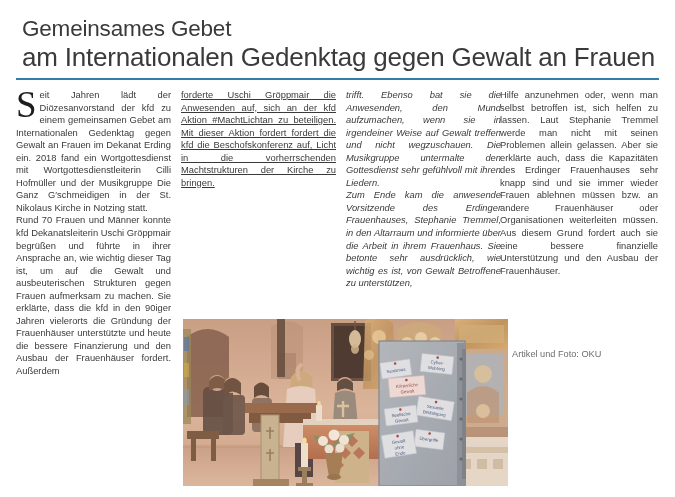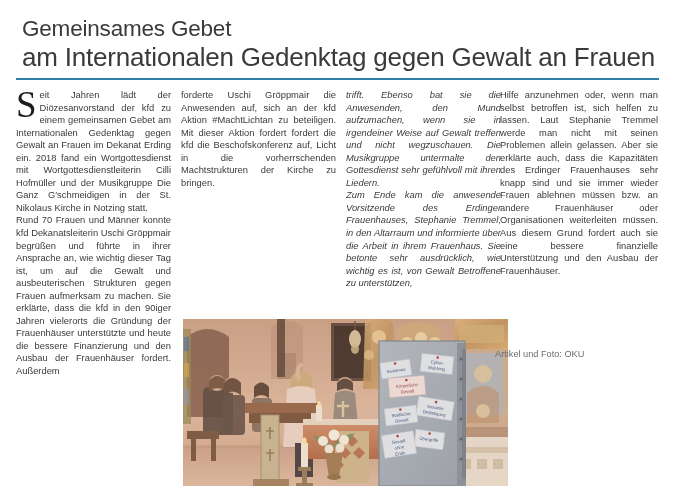--- a/index.html
+++ b/index.html
@@ -62,21 +62,21 @@
     line-height: 12.55px;
     text-align: justify;
     color: #3a3a3c;
     -webkit-hyphens: none;
     hyphens: none;
   }
   .col p {
     margin: 0;
   }
   .col-1 { left: 0px; }
-  .col-2 { left: 165px; }
+  .col-2 { left: 165px; text-decoration: underline; }
   .col-3 { left: 330px; font-style: italic; }
   .col-4 { left: 484px; width: 158px; }
 
   
   .dropcap {
     float: left;
     font-family: "Liberation Serif", serif;
     font-size: 37px;
     line-height: 30px;
     font-weight: 400;
@@ -95,21 +95,21 @@
     width: 325px;
     height: 167px;
     overflow: hidden;
     background: #cfa68c;
   }
   .photo svg { display: block; }
 
   
   .credit {
     position: absolute;
-    left: 495px;
+    left: 512px;
     top: 348px;
     font-size: 9.2px;
     line-height: 12px;
     color: #6d6d70;
     font-style: normal;
   }
 </style>
 </head>
 <body>
 

